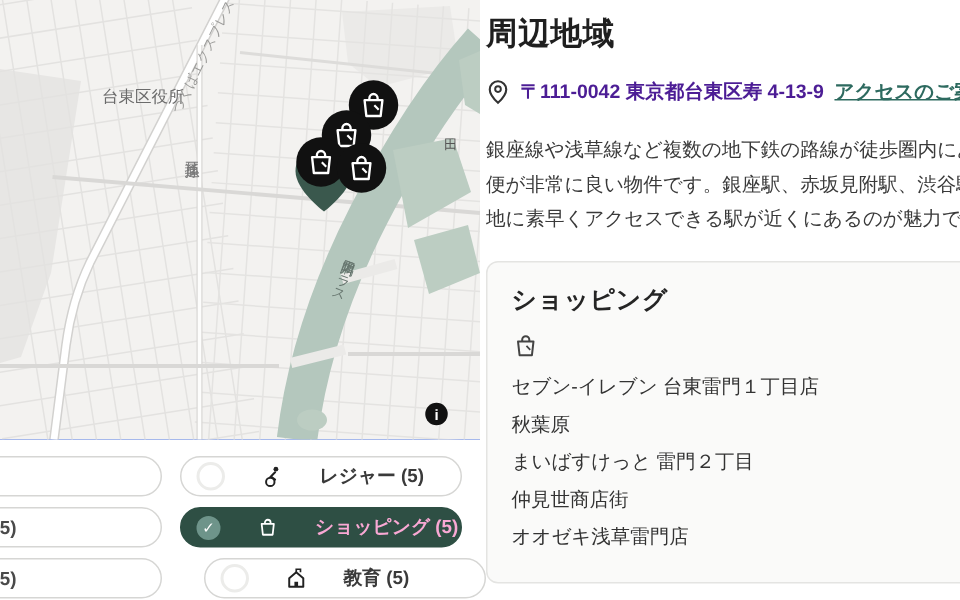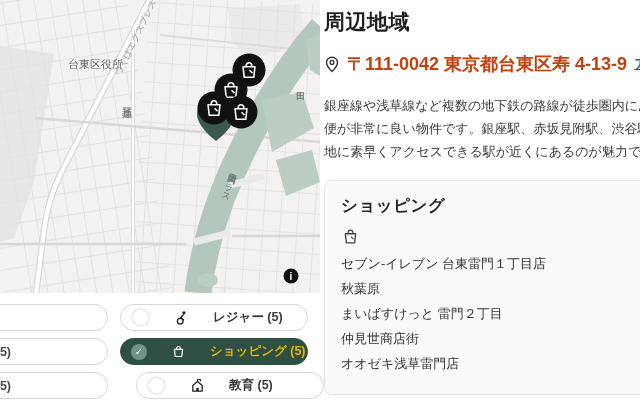--- a/index.html
+++ b/index.html
@@ -9,39 +9,39 @@
 
   
   .map{position:absolute;left:0;top:0;width:320px;height:293px;background:#1d4ed8;}
   .map svg{display:block;}
 
   
   .panel{position:absolute;left:320px;top:0;width:400px;}
   .panel-inner{padding:8px 0 0 4px;}
   .page-title{font-size:21px;font-weight:700;color:#1f1f1f;margin:0 0 16px 0;letter-spacing:.5px;}
   .addr-row{display:flex;align-items:center;gap:7px;margin-bottom:18px;white-space:nowrap;}
-  .addr-text{font-size:18px;font-weight:700;color:#c2410c;}
+  .addr-text{font-size:13px;font-weight:700;color:#4c1d95;}
   .addr-link{font-size:13px;font-weight:700;color:#2d6a5f;text-decoration:underline;cursor:pointer;}
   .desc{margin-top:2px;}
   .desc div{font-size:13px;color:#3a3a3a;line-height:23px;white-space:nowrap;}
 
   .card{margin-top:17px;width:380px;background:#fafaf9;border:1px solid #e4e4e2;
         border-radius:8px;padding:14px 18px 18px 16px;box-sizing:border-box;}
   .card-title{font-size:16.5px;font-weight:700;color:#252525;margin:0 0 10px 0;letter-spacing:.5px;}
   .card-bag{color:#444;height:20px;margin-bottom:4px;}
   .card-list div{font-size:13px;color:#333;line-height:25px;white-space:nowrap;}
 
   
   .pill{position:absolute;height:27px;border-radius:14px;background:#fff;
         border:1px solid #d6d6d4;box-sizing:border-box;display:flex;align-items:center;
         gap:24px;padding:0 10px;cursor:pointer;}
   .pill-label{font-size:12.5px;font-weight:600;color:#3a3a3a;white-space:nowrap;}
   .radio{width:15px;height:15px;border-radius:50%;border:2px solid #ececea;background:#fff;flex:0 0 auto;}
   .pill.selected{background:#2e4f44;border-color:#2e4f44;}
-  .pill.selected .pill-label{color:#eab308;}
+  .pill.selected .pill-label{color:#f9a8d4;}
   .checkc{width:16px;height:16px;border-radius:50%;background:#6e948a;color:#fff;
           display:flex;align-items:center;justify-content:center;font-size:10px;flex:0 0 auto;}
   .picon{display:flex;align-items:center;color:#222;}
   .pill.selected .picon{color:#fff;}
   
   .pill.lefty{left:-122px;width:230px;justify-content:flex-end;}
   .pill.lefty .pill-label{color:#4a4a4a;font-weight:600;}
 </style>
 </head>
 <body>

